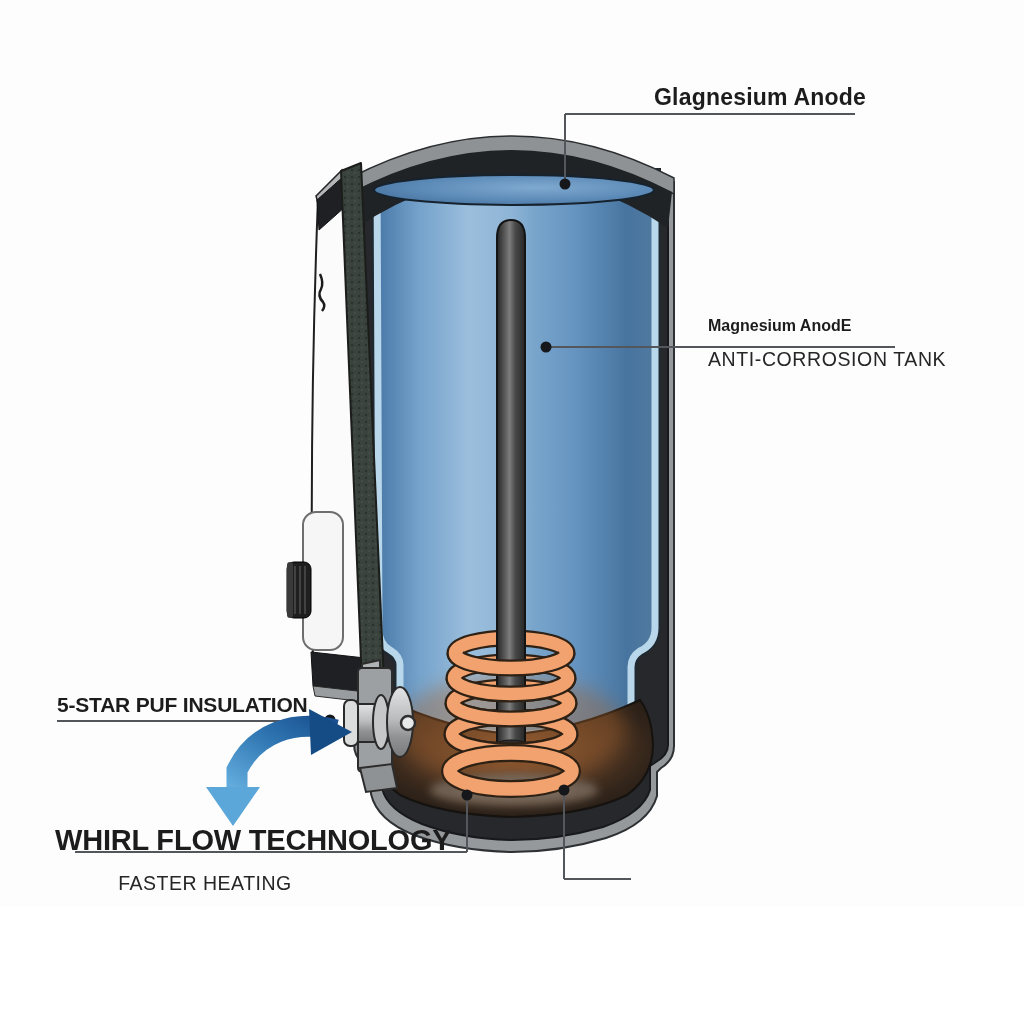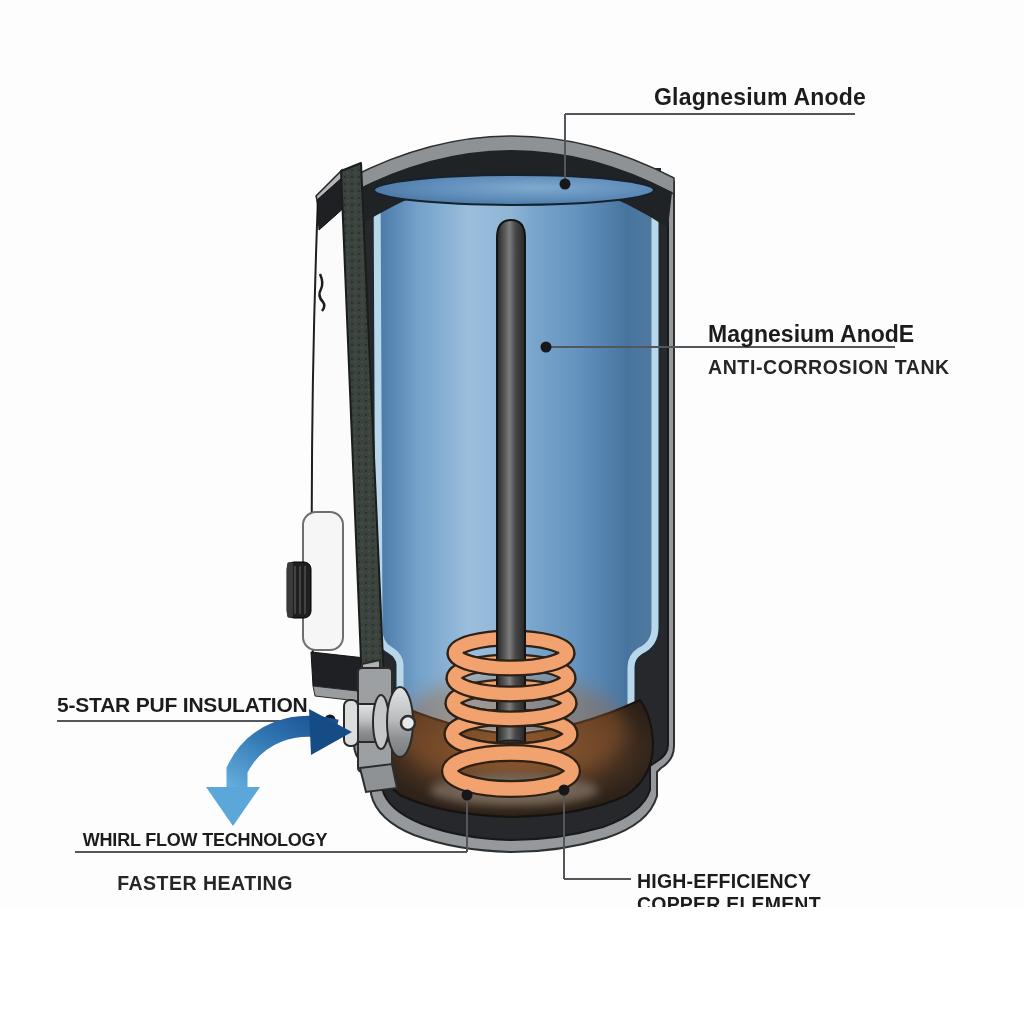--- a/index.html
+++ b/index.html
@@ -4,28 +4,28 @@
 <title>Water Heater Cutaway Diagram</title>
 <style>
   html,body{margin:0;padding:0;background:#ffffff;}
   .stage{
     position:relative;width:1024px;height:907px;background:#fdfdfd;
     font-family:"Liberation Sans",sans-serif;overflow:hidden;
   }
   .stage svg{position:absolute;left:0;top:0;}
   .label{position:absolute;color:#1c1c1c;white-space:nowrap;}
   .t{font-weight:700;}
-  .sub{font-weight:700;color:#262626;}
+  .sub{font-weight:400;color:#262626;}
   .lbl-anode-top{left:640px;top:84px;width:240px;text-align:center;font-size:23px;letter-spacing:.2px;}
   .lbl-anode-right{left:708px;top:313px;text-align:left;}
-  .lbl-anode-right .t{font-size:23px;line-height:26px;margin-top:8px;}
+  .lbl-anode-right .t{font-size:16px;line-height:26px;}
   .lbl-anode-right .sub{font-size:19.5px;line-height:23px;margin-top:9px;letter-spacing:.6px;}
   .lbl-insulation{left:57px;top:693px;font-size:21px;letter-spacing:-.2px;}
   .lbl-whirl{left:55px;top:828px;width:300px;text-align:center;}
-  .lbl-whirl .t{font-size:18px;line-height:24px;letter-spacing:-.2px;}
+  .lbl-whirl .t{font-size:29px;line-height:24px;letter-spacing:-.2px;}
   .lbl-whirl .sub{font-size:19.5px;line-height:23px;margin-top:20px;letter-spacing:.5px;}
   .lbl-copper{left:637px;top:870px;text-align:left;}
   .lbl-copper .t{font-size:19.5px;line-height:23px;letter-spacing:.2px;}
 </style>
 </head>
 <body>
 
 <div class="stage">
 
 <svg width="1024" height="1024" viewBox="0 0 1024 1024">
@@ -208,18 +208,14 @@
 
   <div class="label lbl-insulation">
     <div class="t">5-STAR PUF INSULATION</div>
   </div>
 
   <div class="label lbl-whirl">
     <div class="t">WHIRL FLOW TECHNOLOGY</div>
     <div class="sub">FASTER HEATING</div>
   </div>
 
-  <div class="label lbl-copper">
-    <div class="t">HIGH-EFFICIENCY</div>
-    <div class="t">COPPER ELEMENT</div>
-  </div>
 
 </div>
 
 </body></html>

